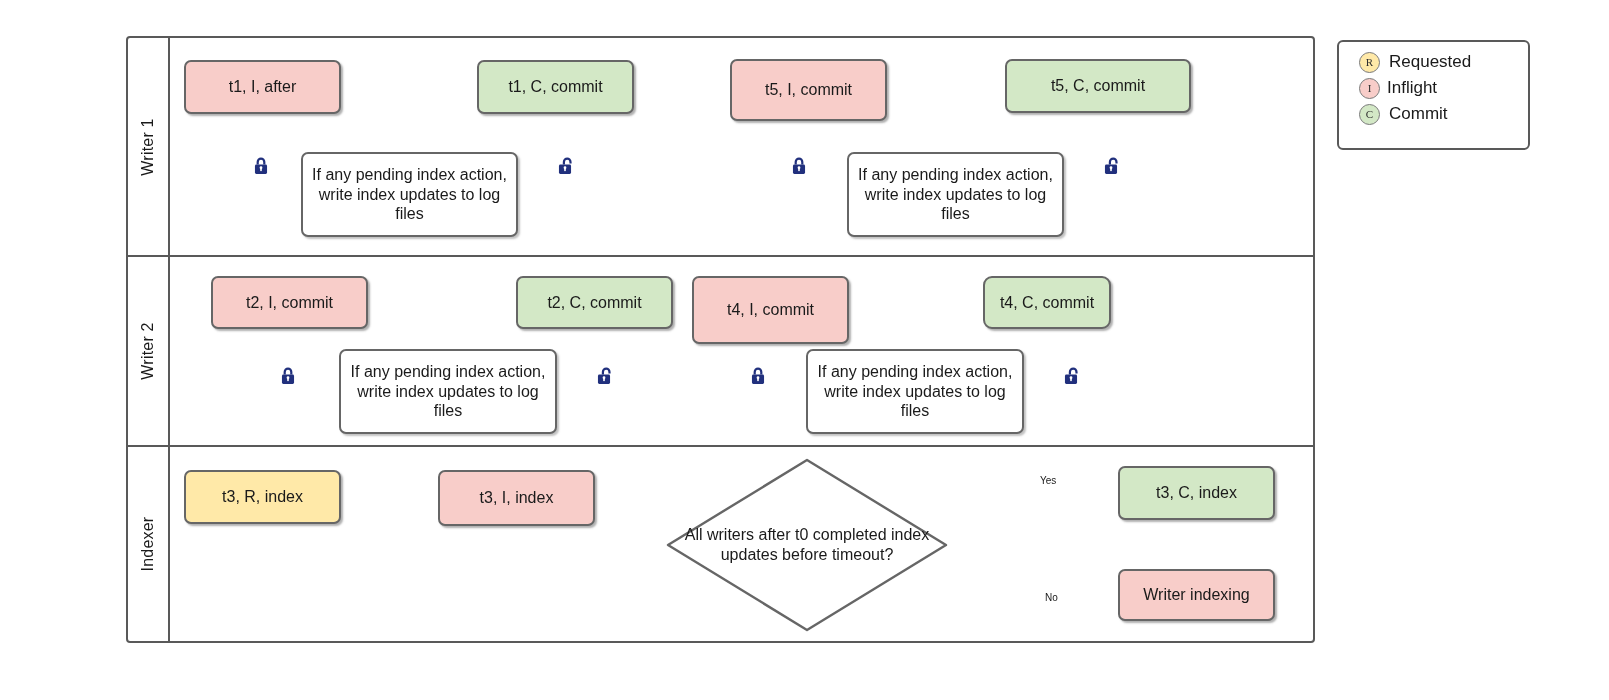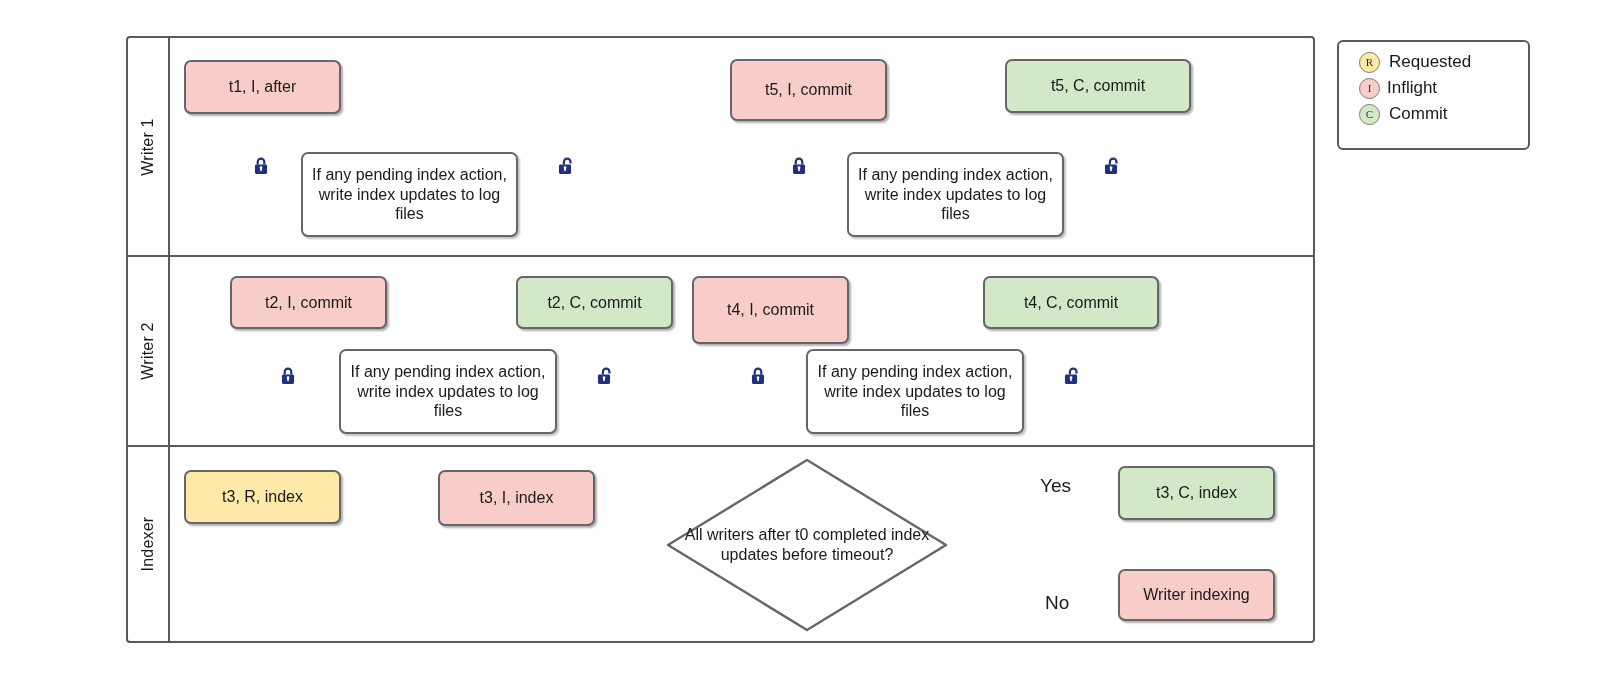--- a/index.html
+++ b/index.html
@@ -72,21 +72,21 @@
   .diamond-label{
     position:absolute;left:0;top:0;right:0;bottom:0;
     display:flex;align-items:center;justify-content:center;
     text-align:center;font-size:16px;color:#1a1a1a;line-height:1.25;
     pointer-events:none;
   }
 
   
   .edge-label{
     position:absolute;
-    font-size:19px;color:#1a1a1a;
+    font-size:10px;color:#1a1a1a;
     background:transparent;
     white-space:nowrap;
     z-index:4;
   }
 
   
   .lock{position:absolute;width:22px;height:22px;z-index:5;}
   .lock svg{display:block;width:22px;height:22px;}
 
   
@@ -170,38 +170,39 @@
         <div class="lane-head">
           <span>Indexer</span>
         </div>
       </div>
     </div>
 
     <div class="node inflight" style="left:184px;top:60px;width:157px;height:54px;">t1, I, after</div>
 
     <div class="node plain" style="left:301px;top:152px;width:217px;height:85px;">If any pending index action, write index updates to log files</div>
 
+    <div class="node commit" style="left:477px;top:60px;width:157px;height:54px;">t1, C, commit</div>
 
     <div class="node inflight" style="left:730px;top:59px;width:157px;height:62px;">t5, I, commit</div>
 
     <div class="node plain" style="left:847px;top:152px;width:217px;height:85px;">If any pending index action, write index updates to log files</div>
 
     <div class="node commit" style="left:1005px;top:59px;width:186px;height:54px;">t5, C, commit</div>
 
-    <div class="node inflight" style="left:230px;top:276px;width:157px;height:53px;text-align:center;">t2, I, commit</div>
+    <div class="node inflight" style="left:211px;top:276px;width:157px;height:53px;text-align:center;">t2, I, commit</div>
 
     <div class="node plain" style="left:339px;top:349px;width:218px;height:85px;">If any pending index action, write index updates to log files</div>
 
     <div class="node commit" style="left:516px;top:276px;width:157px;height:53px;">t2, C, commit</div>
 
     <div class="node inflight" style="left:692px;top:276px;width:157px;height:68px;">t4, I, commit</div>
 
     <div class="node plain" style="left:806px;top:349px;width:218px;height:85px;">If any pending index action, write index updates to log files</div>
 
-    <div class="node commit" style="left:983px;top:276px;width:176px;height:53px;">t4, C, commit</div>
+    <div class="node commit" style="left:983px;top:276px;width:128px;height:53px;border-radius:9px;">t4, C, commit</div>
 
     <div class="node requested" style="left:184px;top:470px;width:157px;height:54px;">t3, R, index</div>
 
     <div class="node inflight" style="left:438px;top:470px;width:157px;height:56px;">t3, I, index</div>
 
     <div class="diamond-wrap" style="left:665px;top:457px;width:284px;height:176px;">
       <svg width="284" height="176" viewBox="0 0 284 176">
         <polygon points="142,3 281,88 142,173 3,88" fill="#ffffff" stroke="#666666" stroke-width="2.4" stroke-linejoin="round"></polygon>
       </svg>
       <div class="diamond-label">All writers after t0 completed index updates before timeout?</div>

